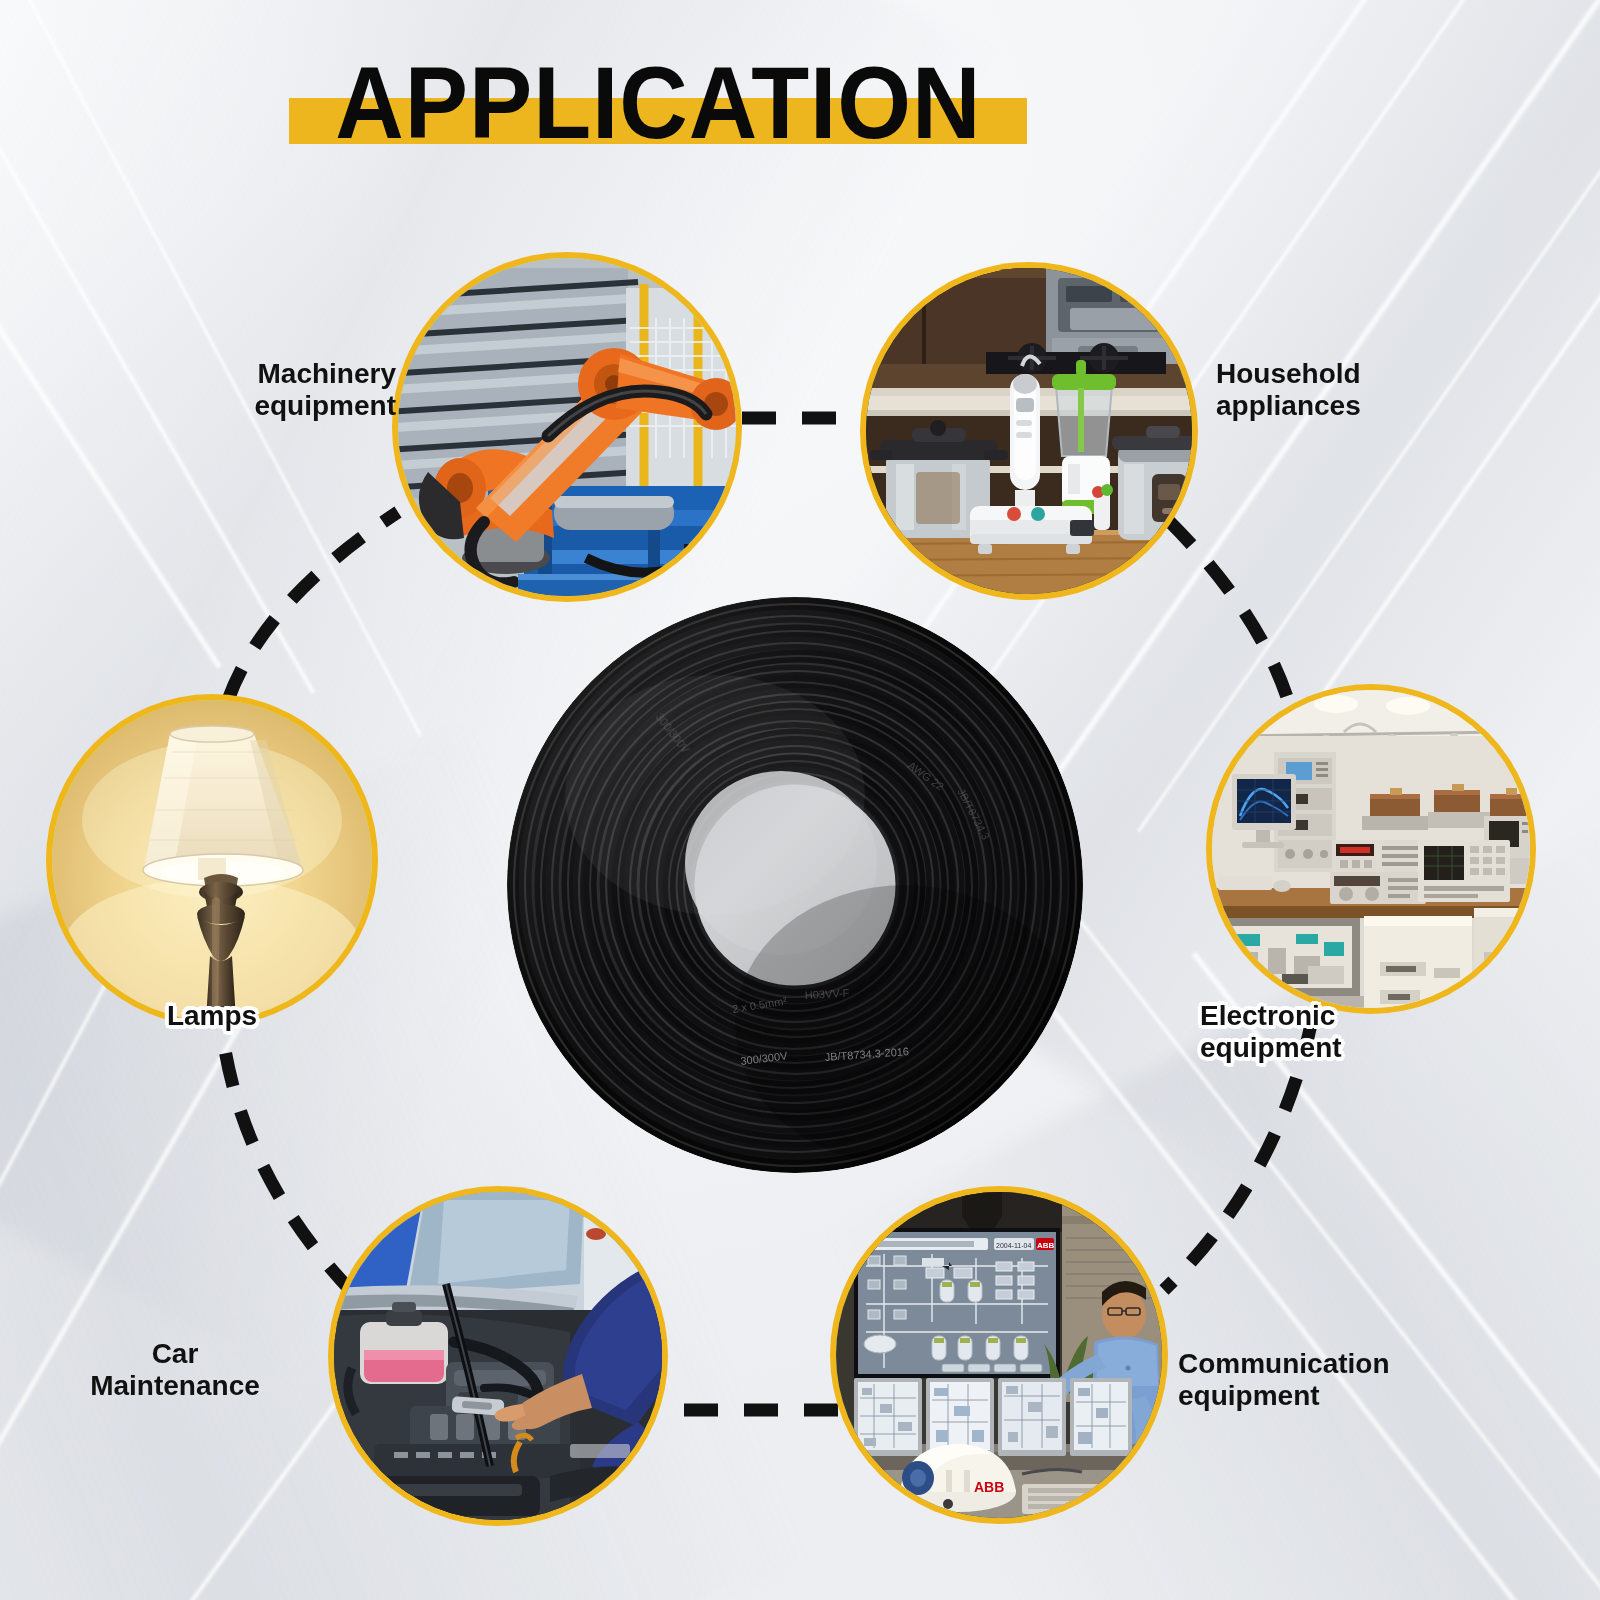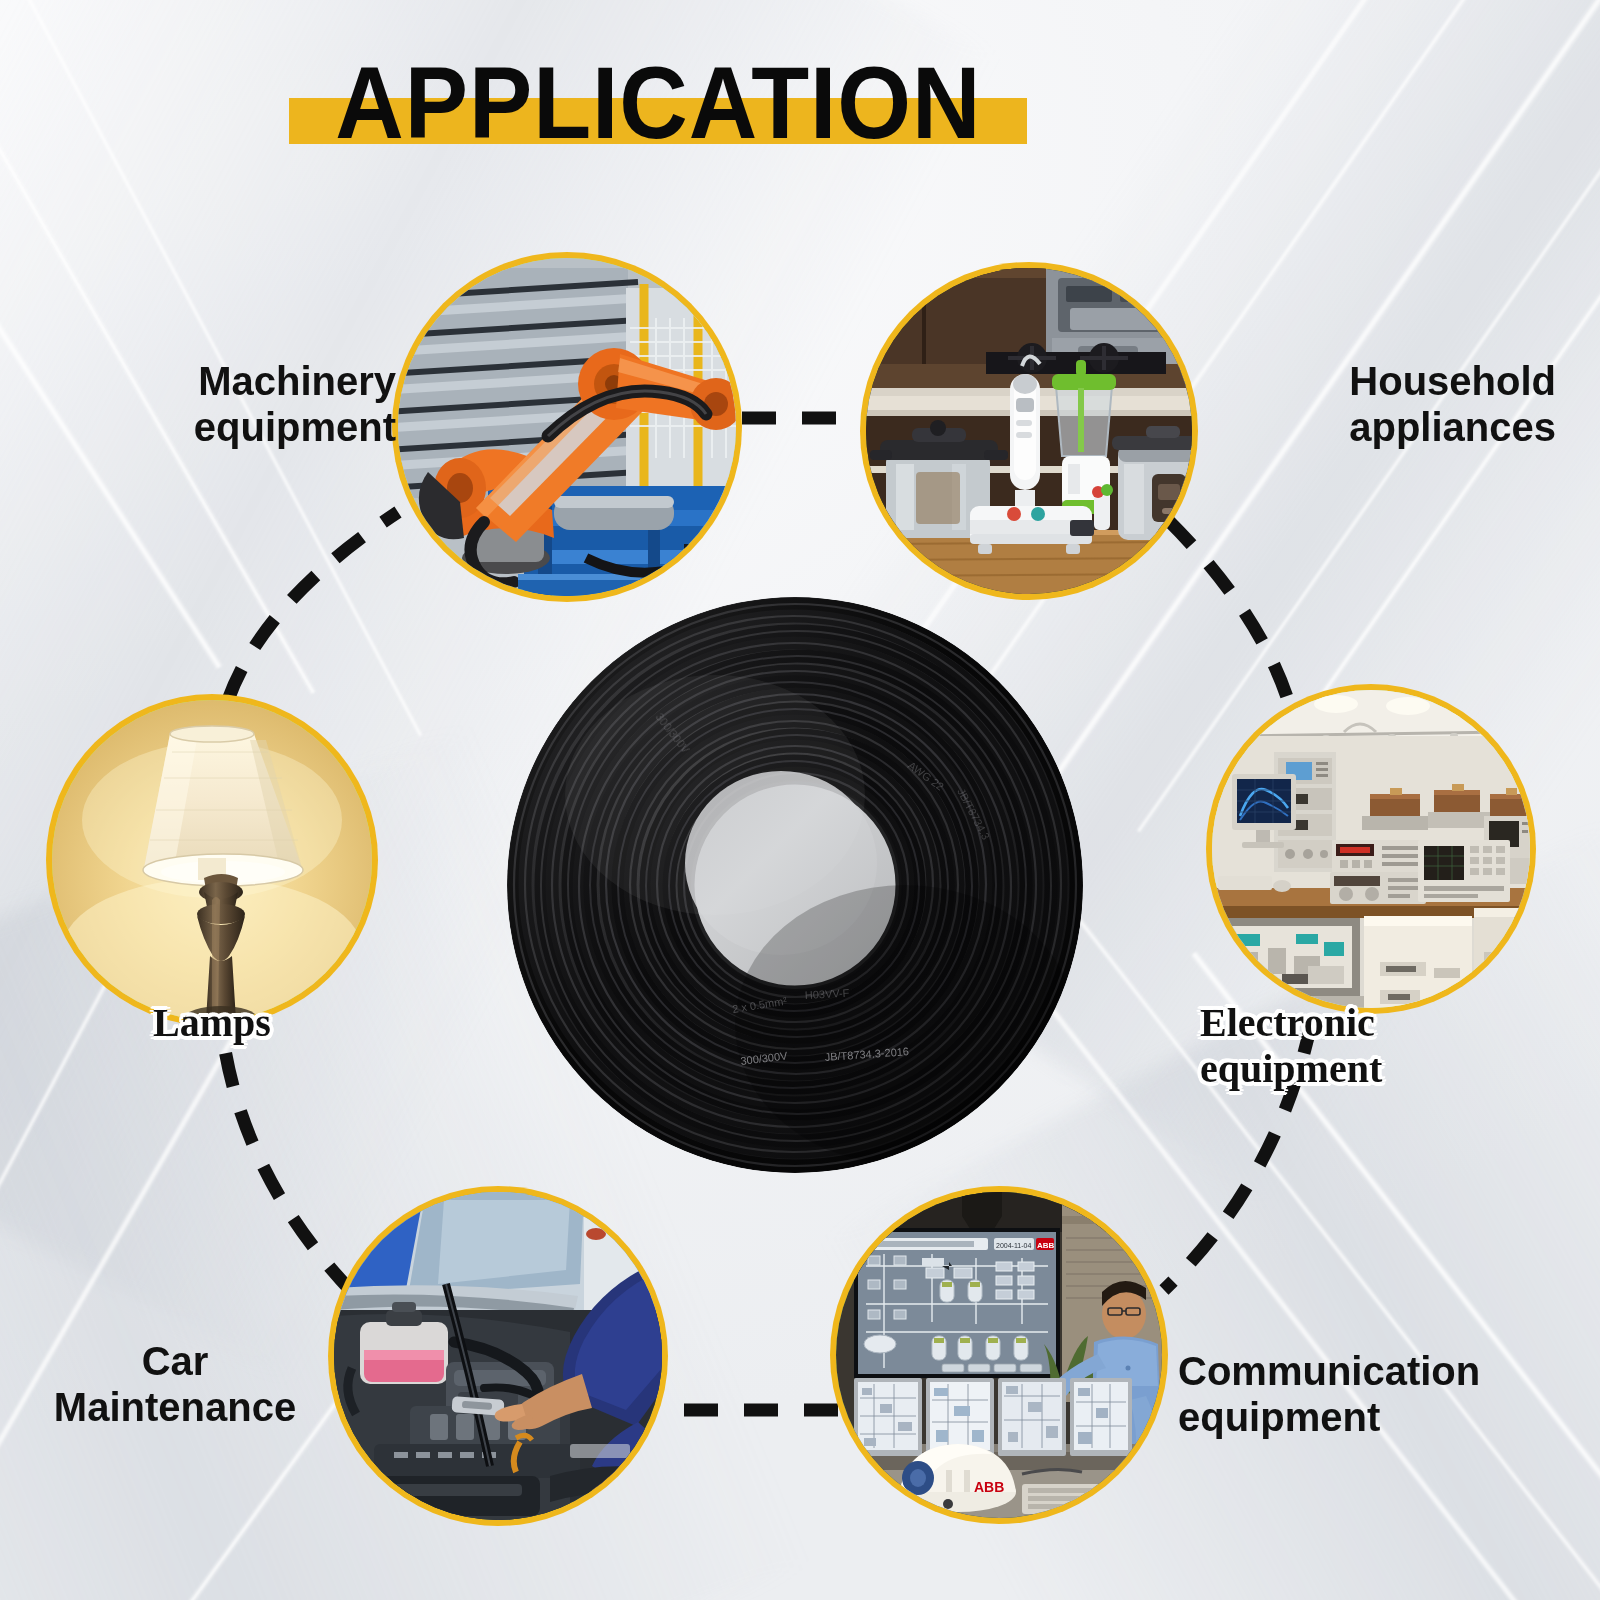--- a/index.html
+++ b/index.html
@@ -55,32 +55,31 @@
     transform:scaleX(.93);
     transform-origin:center;
     display:block;
   }
 
   
   .label {
     position:absolute;
     font-family:"Liberation Sans", sans-serif;
     font-weight:bold;
-    font-size:40px;
+    font-size:28px;
     line-height:1.16;
     color:#111;
     z-index:7;
     white-space:pre-line;
   }
   .label.halo {
     text-shadow:
       -3px -3px 0 #fff, 3px -3px 0 #fff, -3px 3px 0 #fff, 3px 3px 0 #fff,
       -4px 0 0 #fff, 4px 0 0 #fff, 0 -4px 0 #fff, 0 4px 0 #fff,
       -2px -4px 0 #fff, 2px 4px 0 #fff;
-    font-family: Liberation Serif, serif;
   }
 
   
   .node {
     position:absolute;
     border-radius:50%;
     overflow:hidden;
     z-index:5;
     box-shadow:0 0 0 6px #EFB71C;
     background:#bef264;
@@ -431,21 +430,21 @@
         <rect x="246" y="168" width="96" height="14" rx="6" fill="#3a3a3e"></rect>
         <rect x="280" y="158" width="34" height="12" rx="5" fill="#47474c"></rect>
         <rect x="258" y="196" width="20" height="70" fill="#e3e7ea" opacity=".55"></rect>
         <rect x="286" y="206" width="34" height="48" rx="6" fill="#43362c"></rect>
         <rect x="292" y="216" width="22" height="16" rx="3" fill="#6a584a"></rect>
         <rect x="296" y="240" width="16" height="6" rx="3" fill="#8c7868"></rect>
       </g>
     </svg>
   </div>
 </div>
-<div class="label" style="left: 1216px; top: 358px; width: 340px; text-align: right; color: rgb(17, 17, 17);">Household
+<div class="label" style="left: 1216px; top: 358px; width: 340px; text-align: left; color: rgb(17, 17, 17);">Household
 appliances</div>
 
 <div class="node" style="left: 1212px; top: 690px; width: 318px; height: 318px; box-shadow: rgb(239, 183, 28) 0px 0px 0px 6px;">
   <div class="scene">
     <svg viewBox="0 0 318 318" width="318" height="318">
       <rect width="318" height="318" fill="#dedbd3"></rect>
 
       <rect x="0" y="0" width="318" height="46" fill="#f2efe8"></rect>
       <g fill="#fdfbf2">
         <ellipse cx="56" cy="18" rx="22" ry="9"></ellipse>

